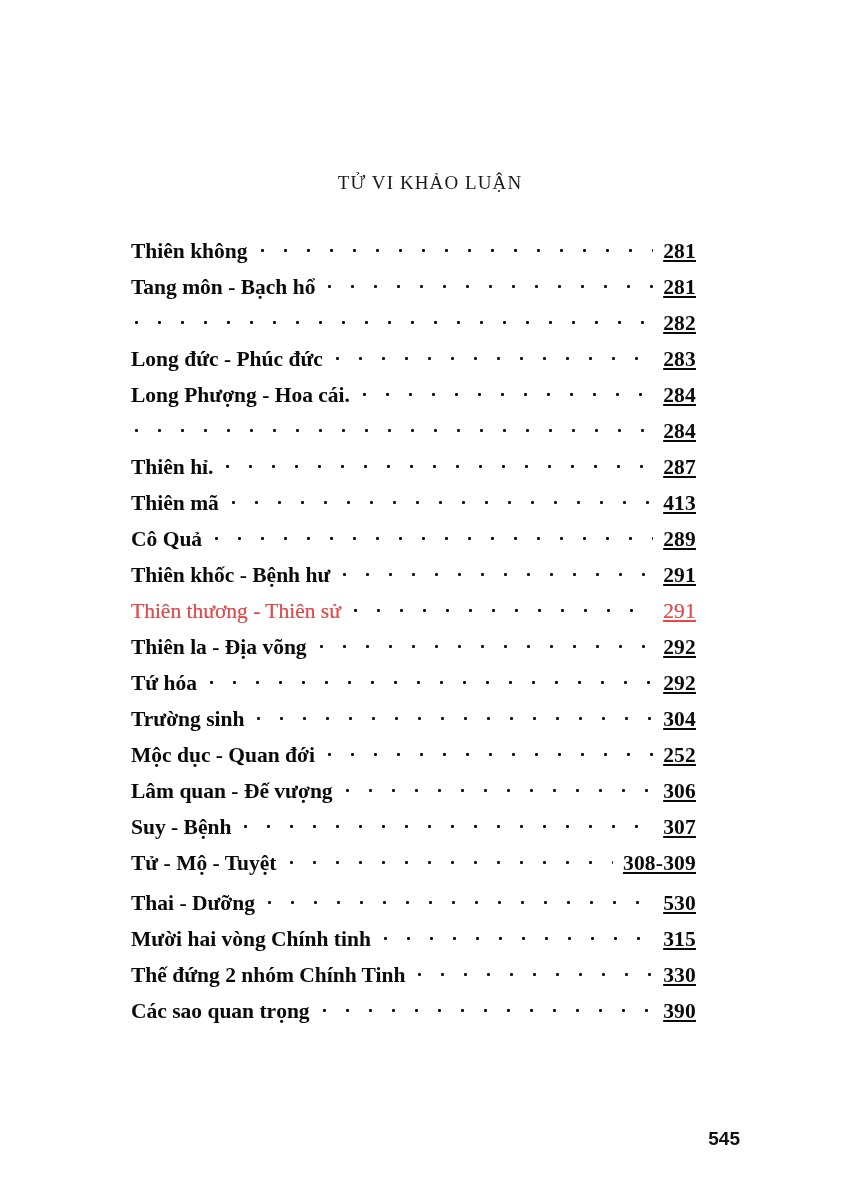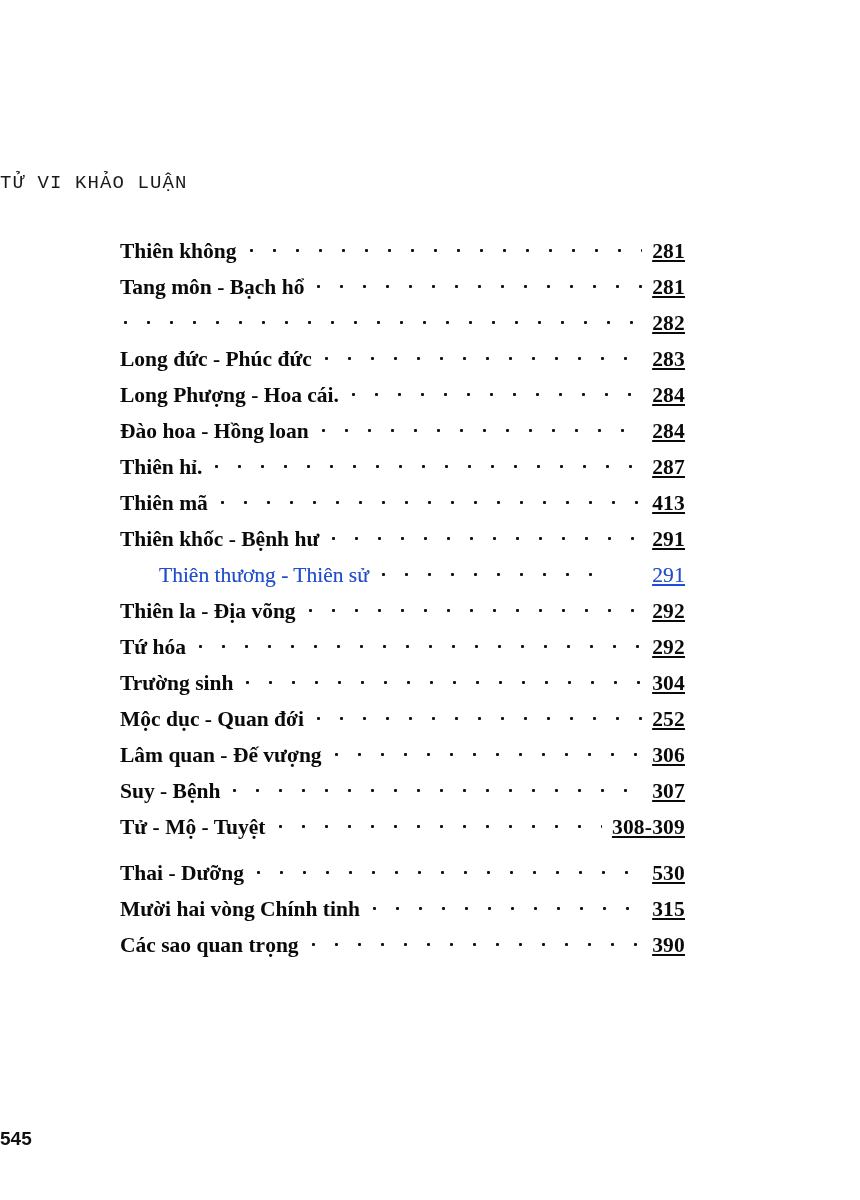--- a/index.html
+++ b/index.html
@@ -22,59 +22,58 @@
     width: 860px;
     height: 1200px;
   }
 
   
   .running-header {
     position: absolute;
     top: 172px;
     left: 0;
     width: 860px;
-    text-align: left;
-    font-family: Liberation Mono, monospace;
+    text-align: center;
+    font-family: Liberation Serif, serif;
     font-size: 19px;
     letter-spacing: 1.1px;
     font-weight: 400;
     color: #1a1a1a;
     white-space: nowrap;
   }
 
   
   .toc {
     position: absolute;
     top: 236px;
-    left: 120px;
+    left: 131px;
     width: 565px;
   }
 
   .toc-row {
     display: flex;
     align-items: baseline;
     height: 36px;
     font-size: 21.5px;
     font-weight: 700;
     color: #0a0a0a;
     white-space: nowrap;
   }
 
   
   .toc-row.gap-before {
-    margin-top: 10px;
+    margin-top: 4px;
   }
 
   
   .toc-row.faint .toc-label,
   .toc-row.faint .toc-page {
-    color: #1d4ed8;
+    color: #ef4444;
     font-weight: 400;
     text-shadow: 0 0 0.35px rgba(0,0,0,0.35);
-    margin-left: 39px;
   }
 
   .toc-label {
     flex: 0 0 auto;
     padding-right: 9px;
   }
 
   .toc-leader {
     flex: 1 1 auto;
     position: relative;
@@ -103,20 +102,21 @@
     letter-spacing: 0.2px;
     text-decoration: underline;
   }
 
   
   .folio {
     position: absolute;
     top: 1128px;
     left: 0;
     width: 860px;
+    text-align: right;
     padding-right: 120px;
     box-sizing: border-box;
     font-family: "Liberation Sans", "DejaVu Sans", sans-serif;
     font-size: 19px;
     font-weight: 700;
     color: #111;
   }
 </style>
 </head>
 <body>
@@ -144,33 +144,37 @@
         <span class="toc-label">Long đức - Phúc đức</span>
         <span class="toc-leader"></span>
         <span class="toc-page">283</span>
       </div>
       <div class="toc-row">
         <span class="toc-label">Long Phượng - Hoa cái.</span>
         <span class="toc-leader"></span>
         <span class="toc-page">284</span>
       </div>
       <div class="toc-row">
-        <span class="toc-label">Đào hoa - Hồng loan</span>
         <span class="toc-leader"></span>
         <span class="toc-page">284</span>
       </div>
       <div class="toc-row">
         <span class="toc-label">Thiên hỉ.</span>
         <span class="toc-leader"></span>
         <span class="toc-page">287</span>
       </div>
       <div class="toc-row">
         <span class="toc-label">Thiên mã</span>
         <span class="toc-leader"></span>
         <span class="toc-page">413</span>
+      </div>
+      <div class="toc-row">
+        <span class="toc-label">Cô Quả</span>
+        <span class="toc-leader"></span>
+        <span class="toc-page">289</span>
       </div>
       <div class="toc-row">
         <span class="toc-label">Thiên khốc - Bệnh hư</span>
         <span class="toc-leader"></span>
         <span class="toc-page">291</span>
       </div>
       <div class="toc-row faint">
         <span class="toc-label">Thiên thương - Thiên sử</span>
         <span class="toc-leader"></span>
         <span class="toc-page">291</span>
@@ -214,20 +218,25 @@
         <span class="toc-label">Thai - Dưỡng</span>
         <span class="toc-leader"></span>
         <span class="toc-page">530</span>
       </div>
       <div class="toc-row">
         <span class="toc-label">Mười hai vòng Chính tinh</span>
         <span class="toc-leader"></span>
         <span class="toc-page">315</span>
       </div>
       <div class="toc-row">
+        <span class="toc-label">Thế đứng 2 nhóm Chính Tinh</span>
+        <span class="toc-leader"></span>
+        <span class="toc-page">330</span>
+      </div>
+      <div class="toc-row">
         <span class="toc-label">Các sao quan trọng</span>
         <span class="toc-leader"></span>
         <span class="toc-page">390</span>
       </div>
     </div>
 
   <div class="folio">545</div>
 
 </div>
 

